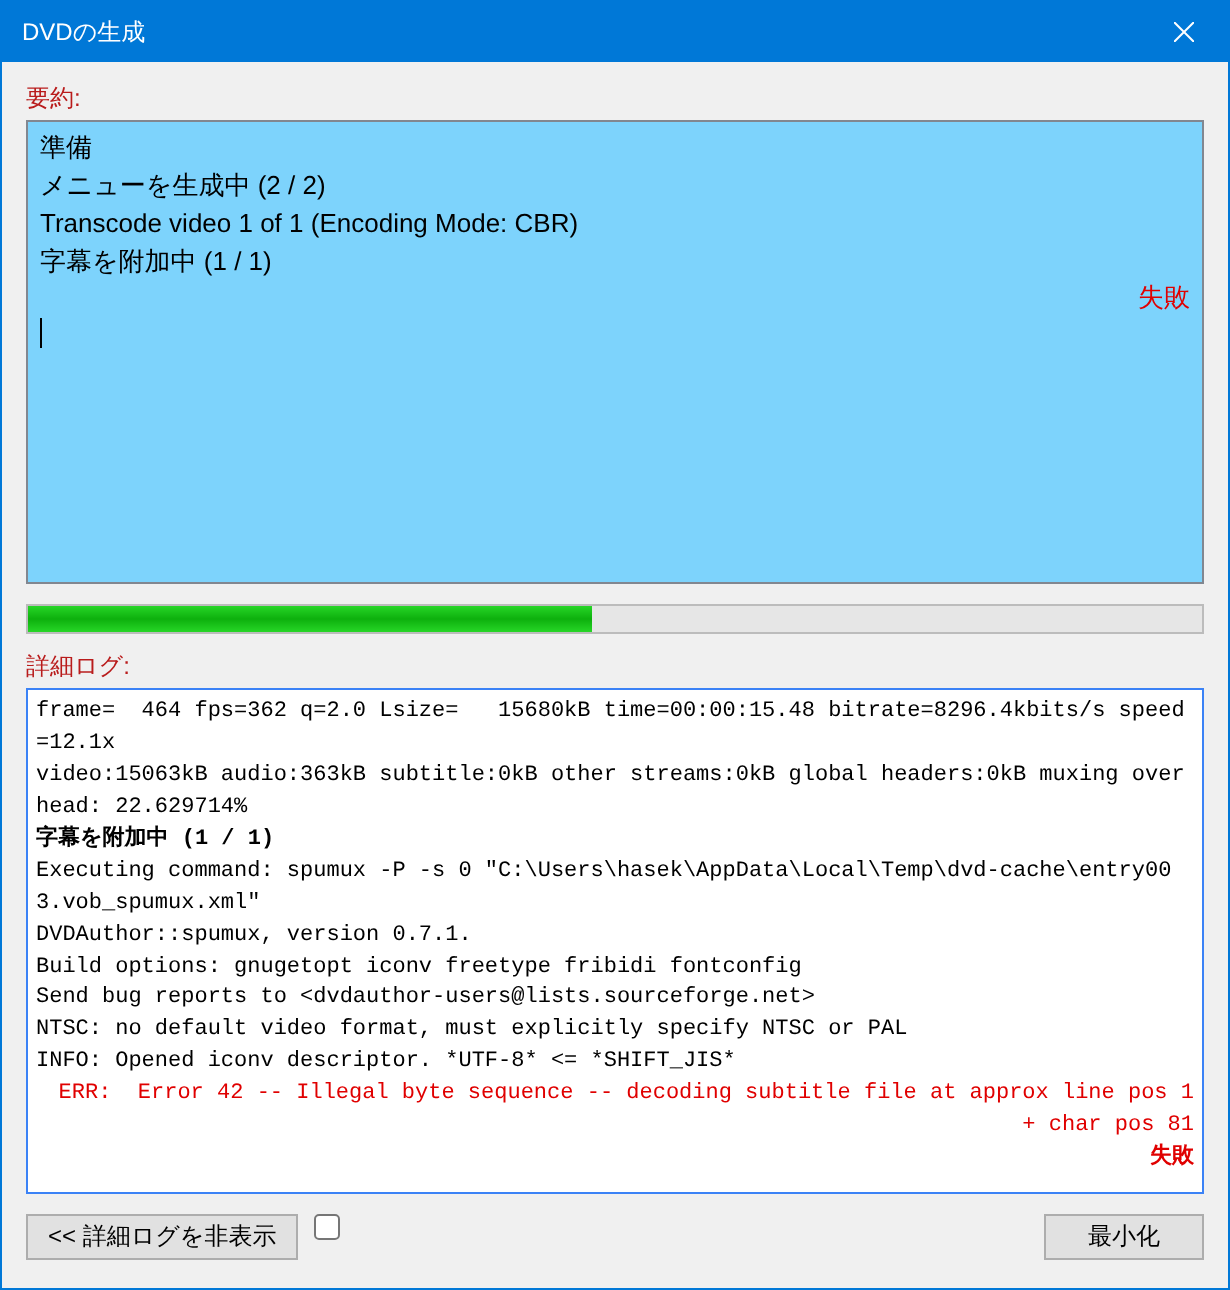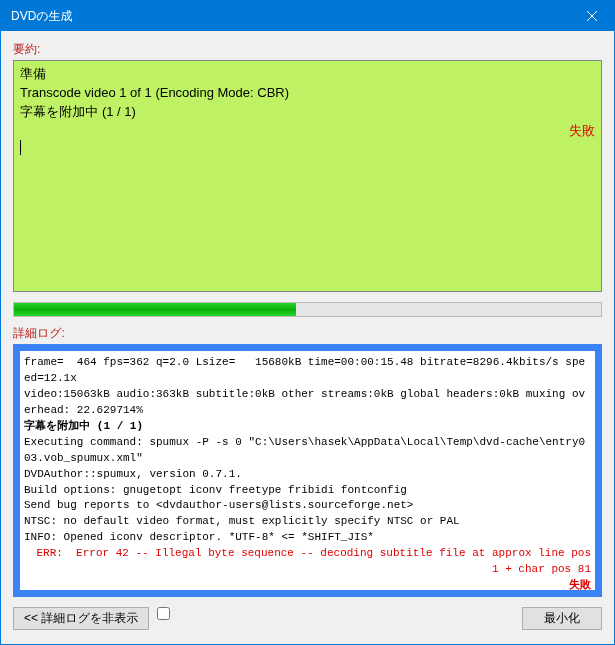--- a/index.html
+++ b/index.html
@@ -47,21 +47,21 @@
     flex-direction: column;
     overflow: hidden;
   }
   .section-label {
     font-size: 12px;
     margin-bottom: 2px;
     color: #b91c1c;
   }
   .summary-box {
     border: 1px solid #828790;
-    background: #bef264;
+    background: #7dd3fc;
     height: 232px;
     padding: 4px 6px;
     font-size: 13px;
     line-height: 1.45;
     overflow-y: auto;
     color: #000;
   }
   .summary-box div { white-space: pre; }
   .progress-outer {
     margin-top: 10px;
@@ -69,21 +69,21 @@
     background: #e6e6e6;
     border: 1px solid #bcbcbc;
     position: relative;
   }
   .progress-inner {
     height: 100%;
     width: 48%;
     background: linear-gradient(to bottom, #27d627 0%, #0db00d 50%, #27d627 100%);
   }
   .log-box {
-    border: 7px solid #3b82f6;
+    border: 1px solid #3b82f6;
     background: #fff;
     flex: 1;
     margin-bottom: 10px;
     font-family: "MS Gothic", "Courier New", monospace;
     font-size: 11px;
     line-height: 1.45;
     position: relative;
     overflow: hidden;
   }
   .log-inner {
@@ -144,20 +144,21 @@
           <line x1="10" y1="0" x2="0" y2="10" stroke="#fff" stroke-width="1"></line>
         </svg>
     </div>
   </div>
 
   <div class="content">
 
     <div class="section-label">要約:</div>
     <div class="summary-box" id="summary-box">
         <div>準備</div>
+        <div>メニューを生成中 (2 / 2)</div>
         <div>Transcode video 1 of 1 (Encoding Mode: CBR)</div>
         <div>字幕を附加中 (1 / 1)</div>
         <div class="red">失敗</div>
         <div><span class="cursor-line"></span></div>
       </div>
 
     <div class="progress-outer">
       <div class="progress-inner" id="progress-inner" style="width: 48%;"></div>
     </div>
 

